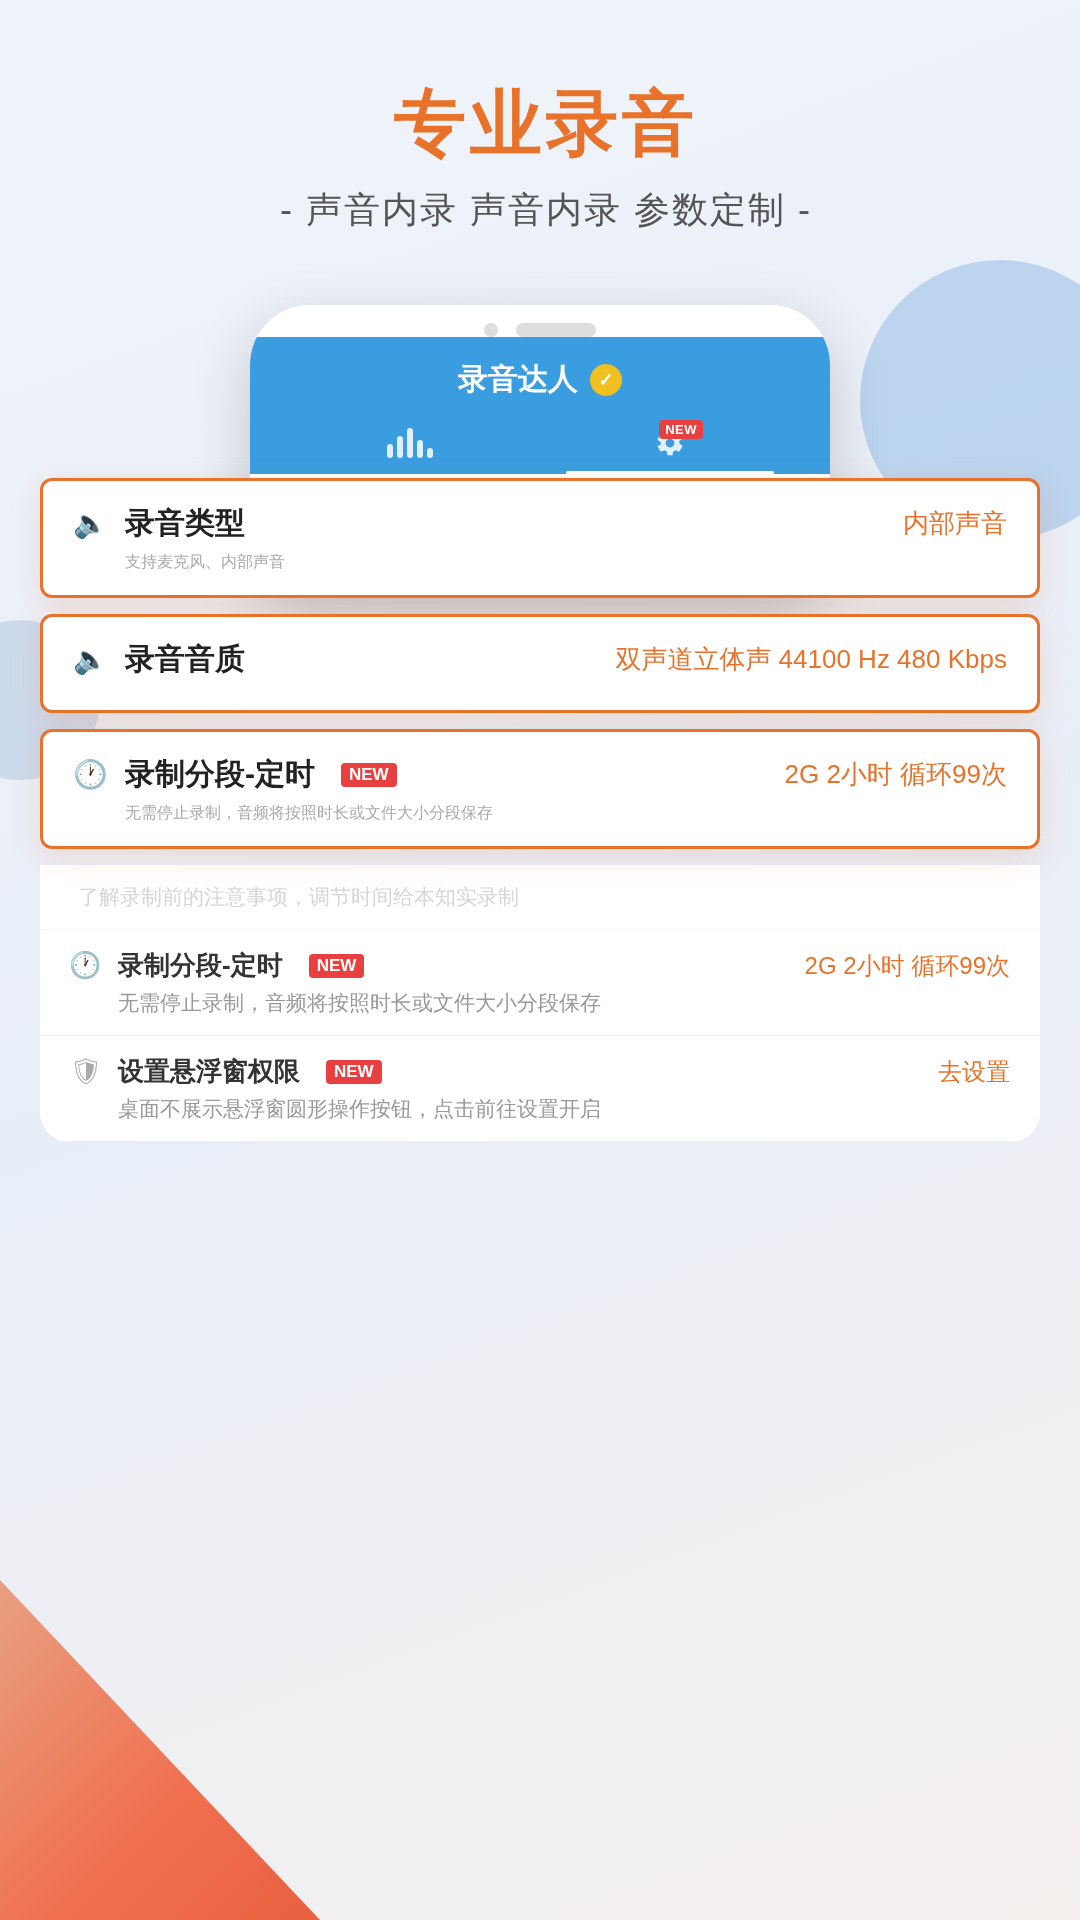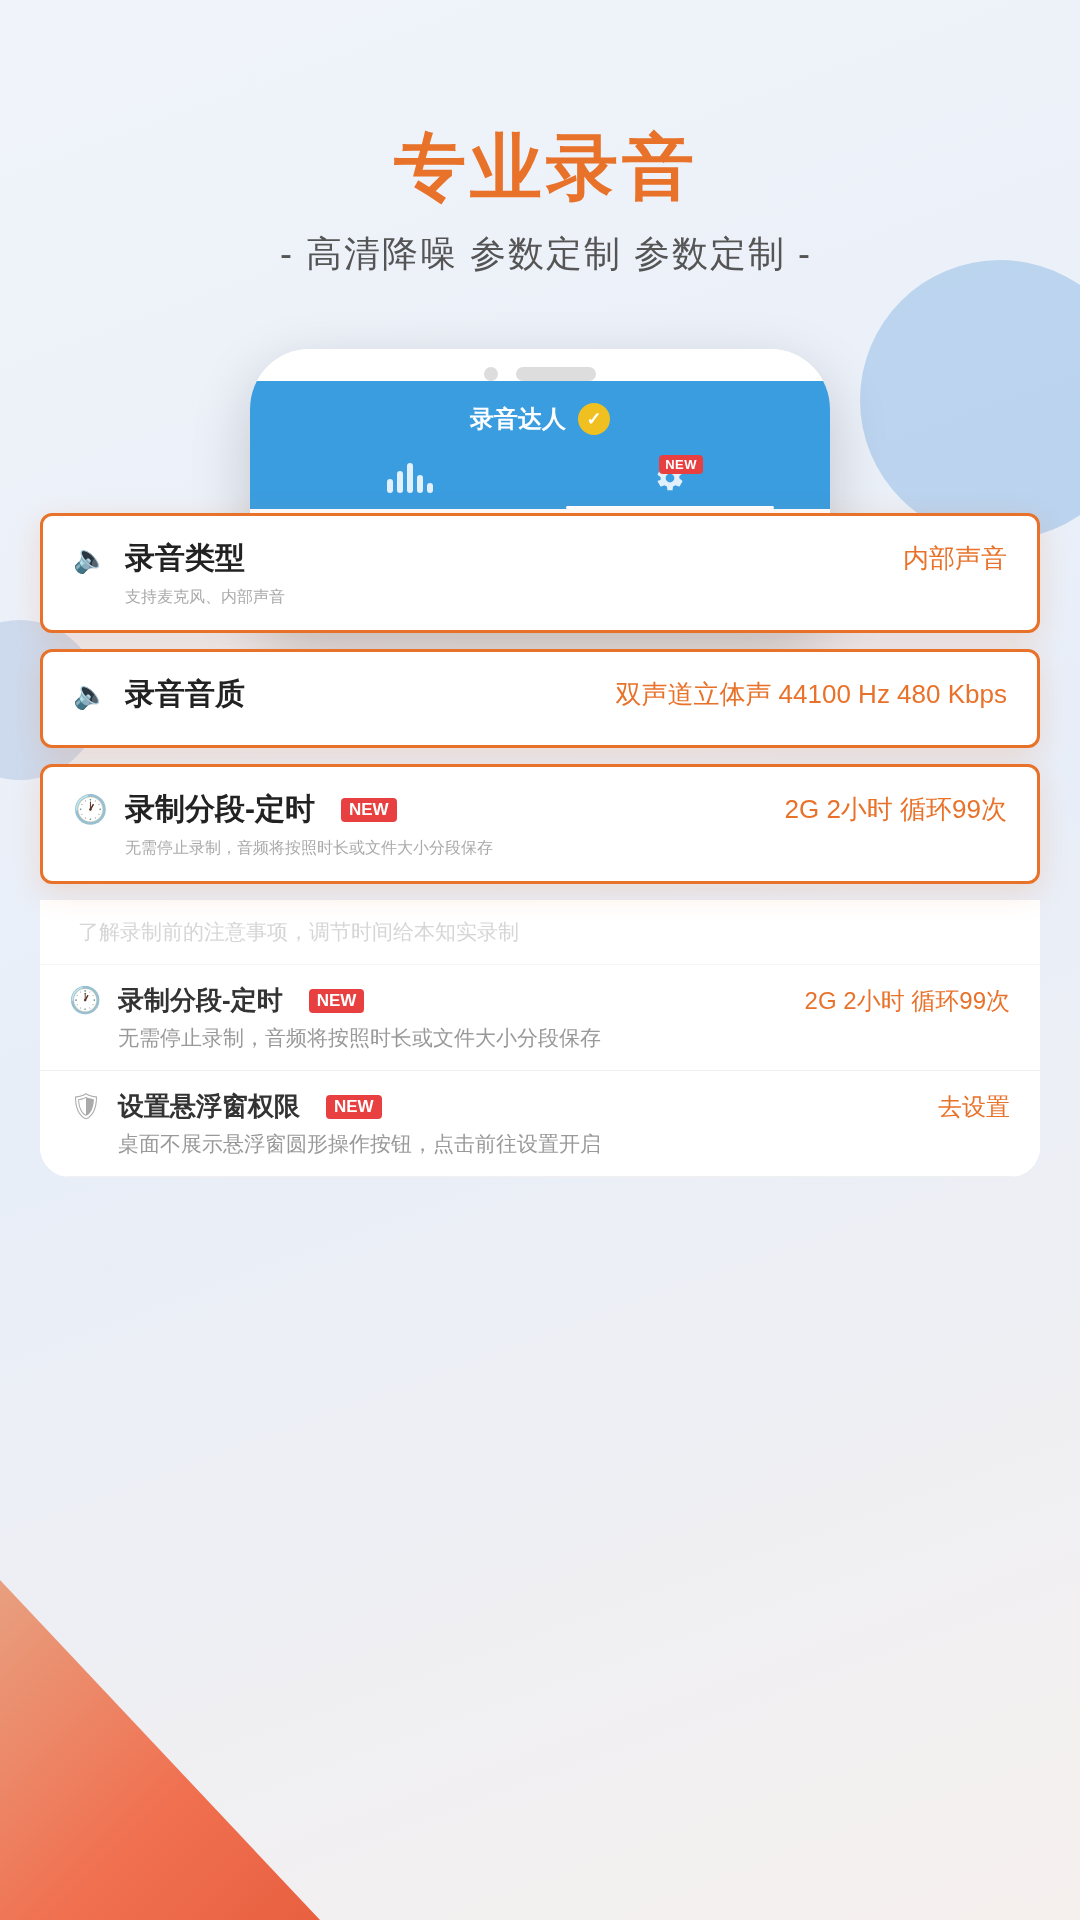--- a/index.html
+++ b/index.html
@@ -44,21 +44,20 @@
       clip-path: polygon(0 100%, 100% 100%, 0 0);
       z-index: 0;
     }
 
     
     .header {
       position: relative;
       z-index: 1;
       text-align: center;
       padding: 80px 0 30px 12px;
-      margin-top: 44px;
     }
     .header-title {
       font-size: 72px;
       font-weight: 900;
       color: #e8722a;
       letter-spacing: 4px;
       line-height: 1.2;
     }
     .header-subtitle {
       font-size: 36px;
@@ -110,21 +109,21 @@
       padding: 22px 30px 0 30px;
     }
     .app-header-top {
       display: flex;
       align-items: center;
       justify-content: center;
       gap: 12px;
       padding-bottom: 14px;
     }
     .app-title-text {
-      font-size: 24px;
+      font-size: 30px;
       color: #fff;
       font-weight: 600;
     }
     .app-title-badge {
       width: 32px;
       height: 32px;
       background: #f0c020;
       border-radius: 50%;
       display: flex;
       align-items: center;
@@ -315,21 +314,21 @@
   </style>
 </head>
 <body>
 
 <div class="bg-circle-top-right"></div>
 <div class="bg-circle-left"></div>
 <div class="bg-triangle-bottom-left"></div>
 
 <div class="header">
   <div class="header-title">专业录音</div>
-  <div class="header-subtitle">- 高清降噪 参数定制 参数定制 -</div>
+  <div class="header-subtitle">- 声音内录 声音内录 参数定制 -</div>
 </div>
 
 <div class="phone-wrapper">
   <div class="phone-mockup">
 
     <div class="phone-top-bar">
       <div class="phone-speaker-dot"></div>
       <div class="phone-speaker-bar"></div>
     </div>
 

